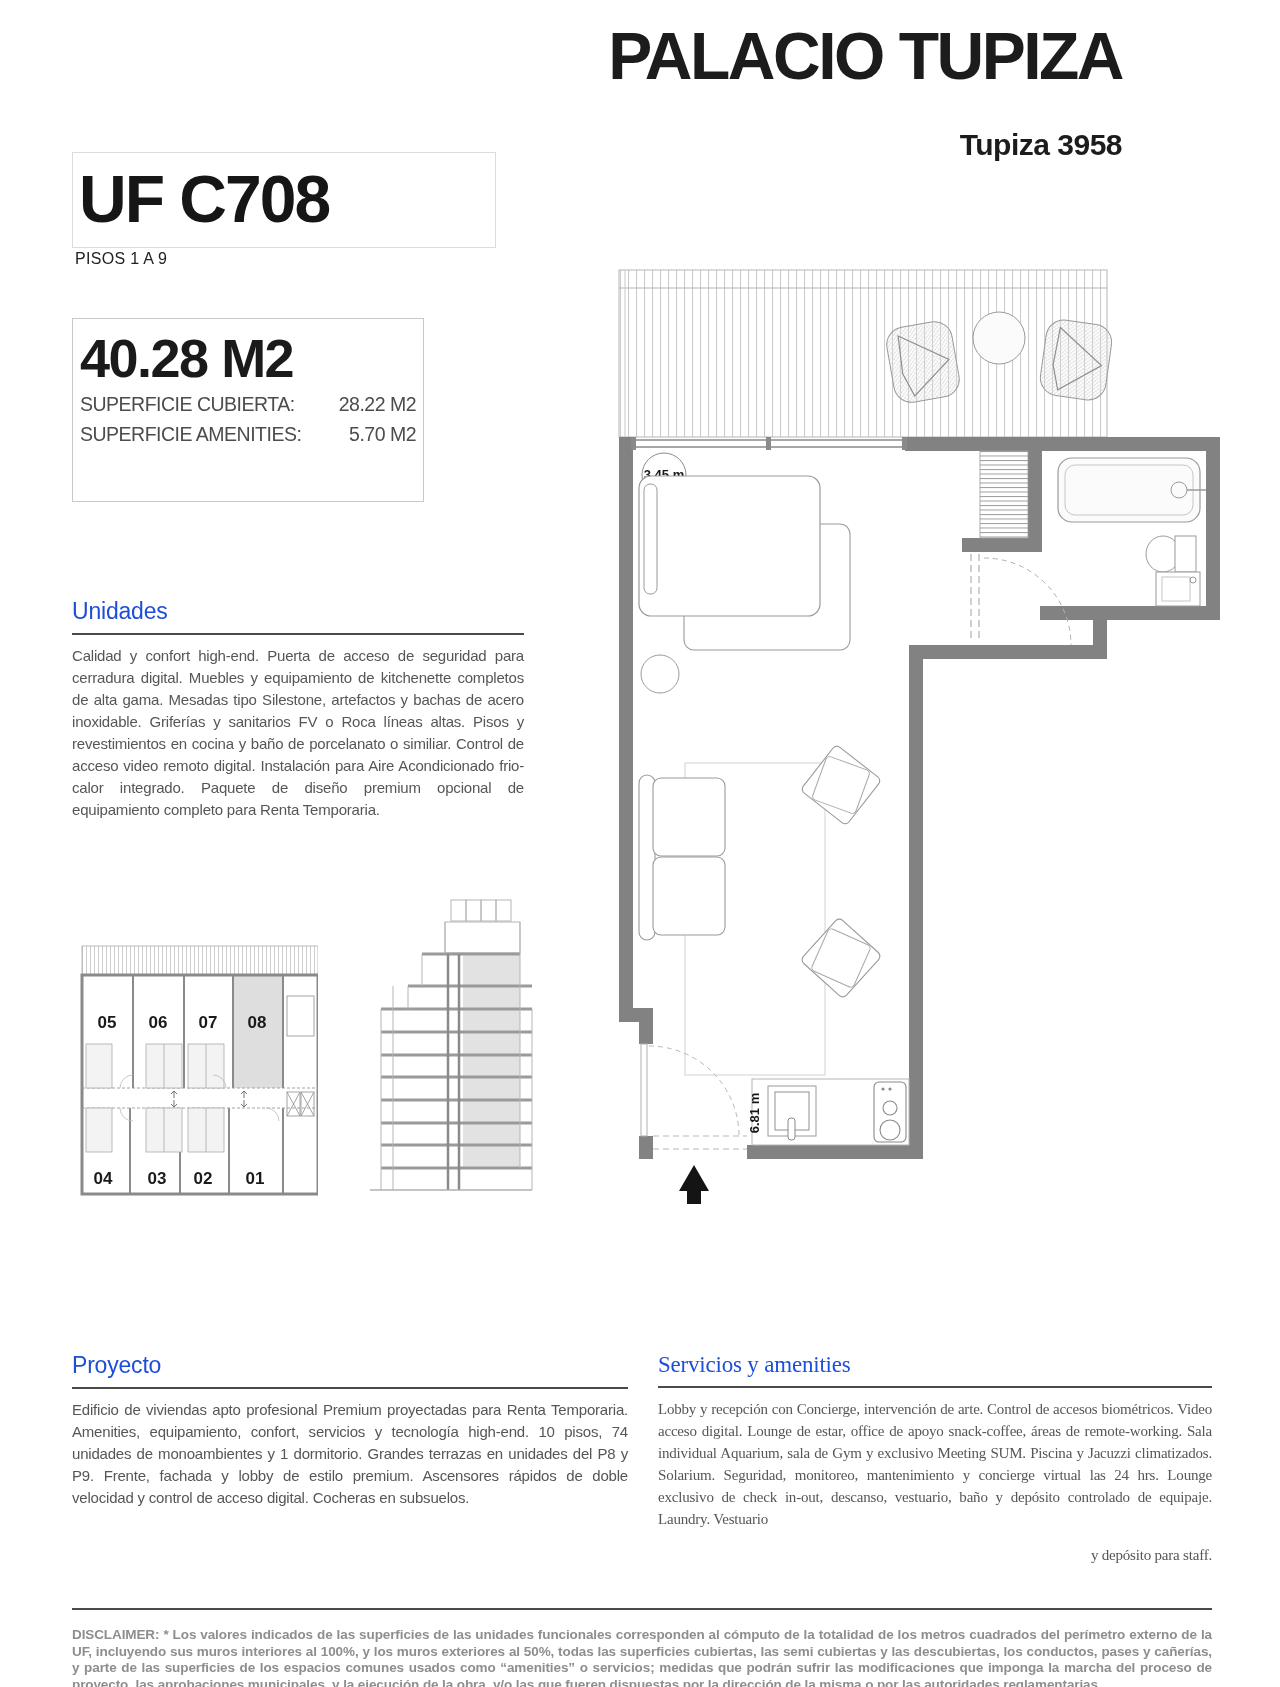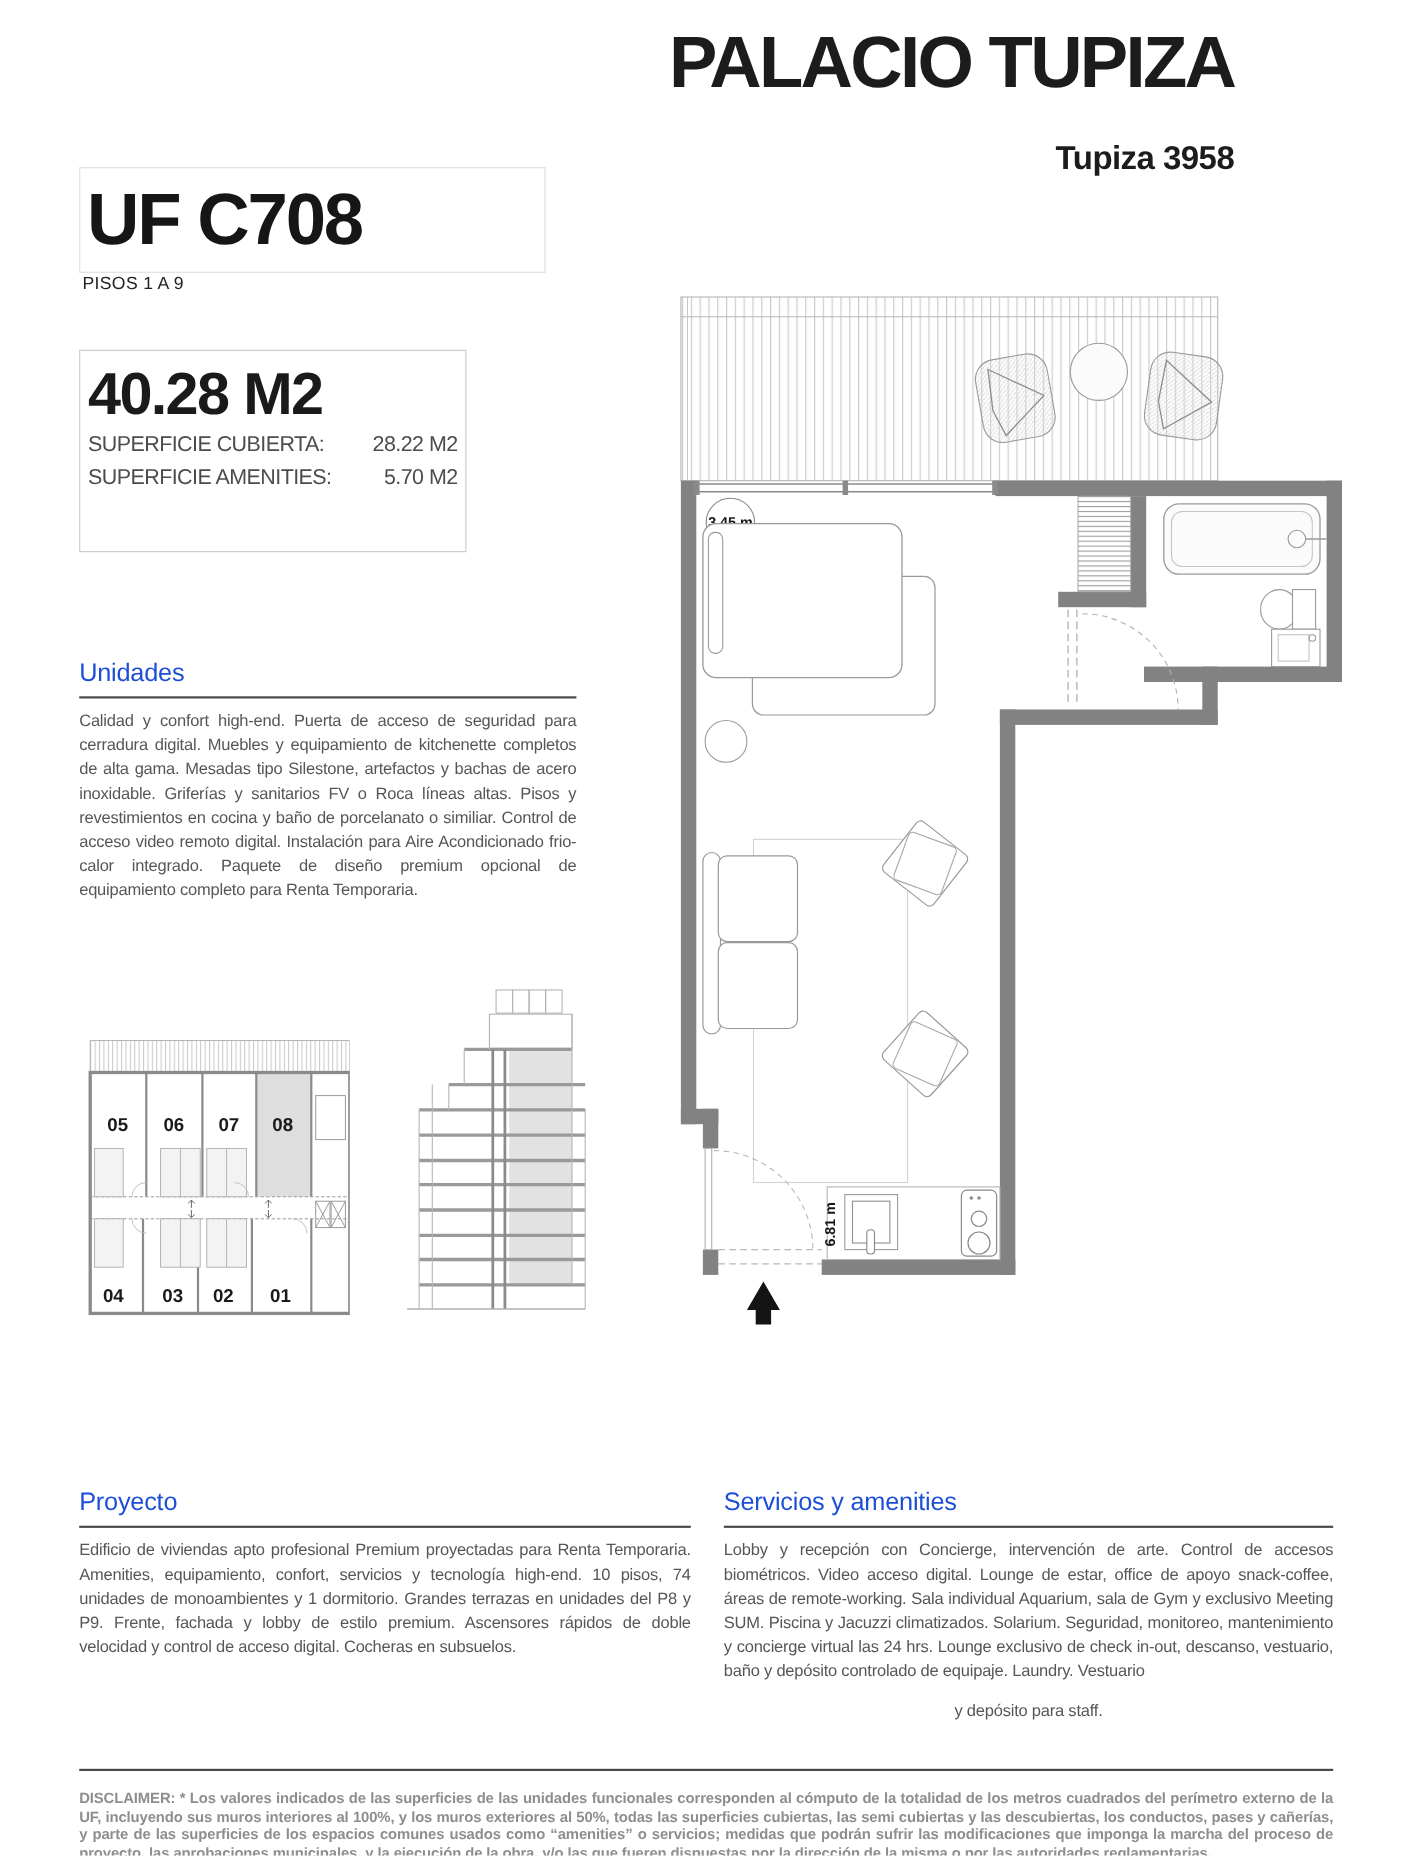--- a/index.html
+++ b/index.html
@@ -23,23 +23,23 @@
   .m2-row{display:flex;justify-content:space-between;font-size:19.5px;line-height:30px;
           color:#4c4c4c;letter-spacing:-0.5px;}
 
   .section{width:452px;}
   .sec-title{font-size:23px;font-weight:400;color:#1d4ed8;padding-bottom:8px;
              border-bottom:2px solid #4a4a4a;letter-spacing:-0.2px;}
   .sec-body{margin-top:10px;font-size:15px;line-height:22px;color:#565656;
             text-align:justify;letter-spacing:-0.2px;}
   .unidades{left:72px;top:598px;}
   .col-left{left:72px;top:1352px;width:556px;}
-  .col-right{left:658px;top:1352px;width:554px;}
+  .col-right{left:658px;top:1352px;width:554px;font-family:Liberation Serif, serif;}
   .col-left .sec-title,.col-right .sec-title{width:100%;}
-  .body2{margin-top:14px;text-align:center;}
+  .body2{margin-top:14px;text-align:right;}
 
   .disclaimer{left:72px;top:1608px;width:1140px;border-top:2px solid #4a4a4a;padding-top:17px;
               font-size:13.5px;font-weight:bold;color:#8e8e8e;line-height:16.5px;
               text-align:justify;letter-spacing:-0.1px;}
 
   svg text{font-family:"Liberation Sans", sans-serif;}
   .dim{font-size:13px;font-weight:bold;fill:#161616;}
   .kpnum{font-size:17px;font-weight:bold;fill:#1a1a1a;}
 </style>
 </head>

